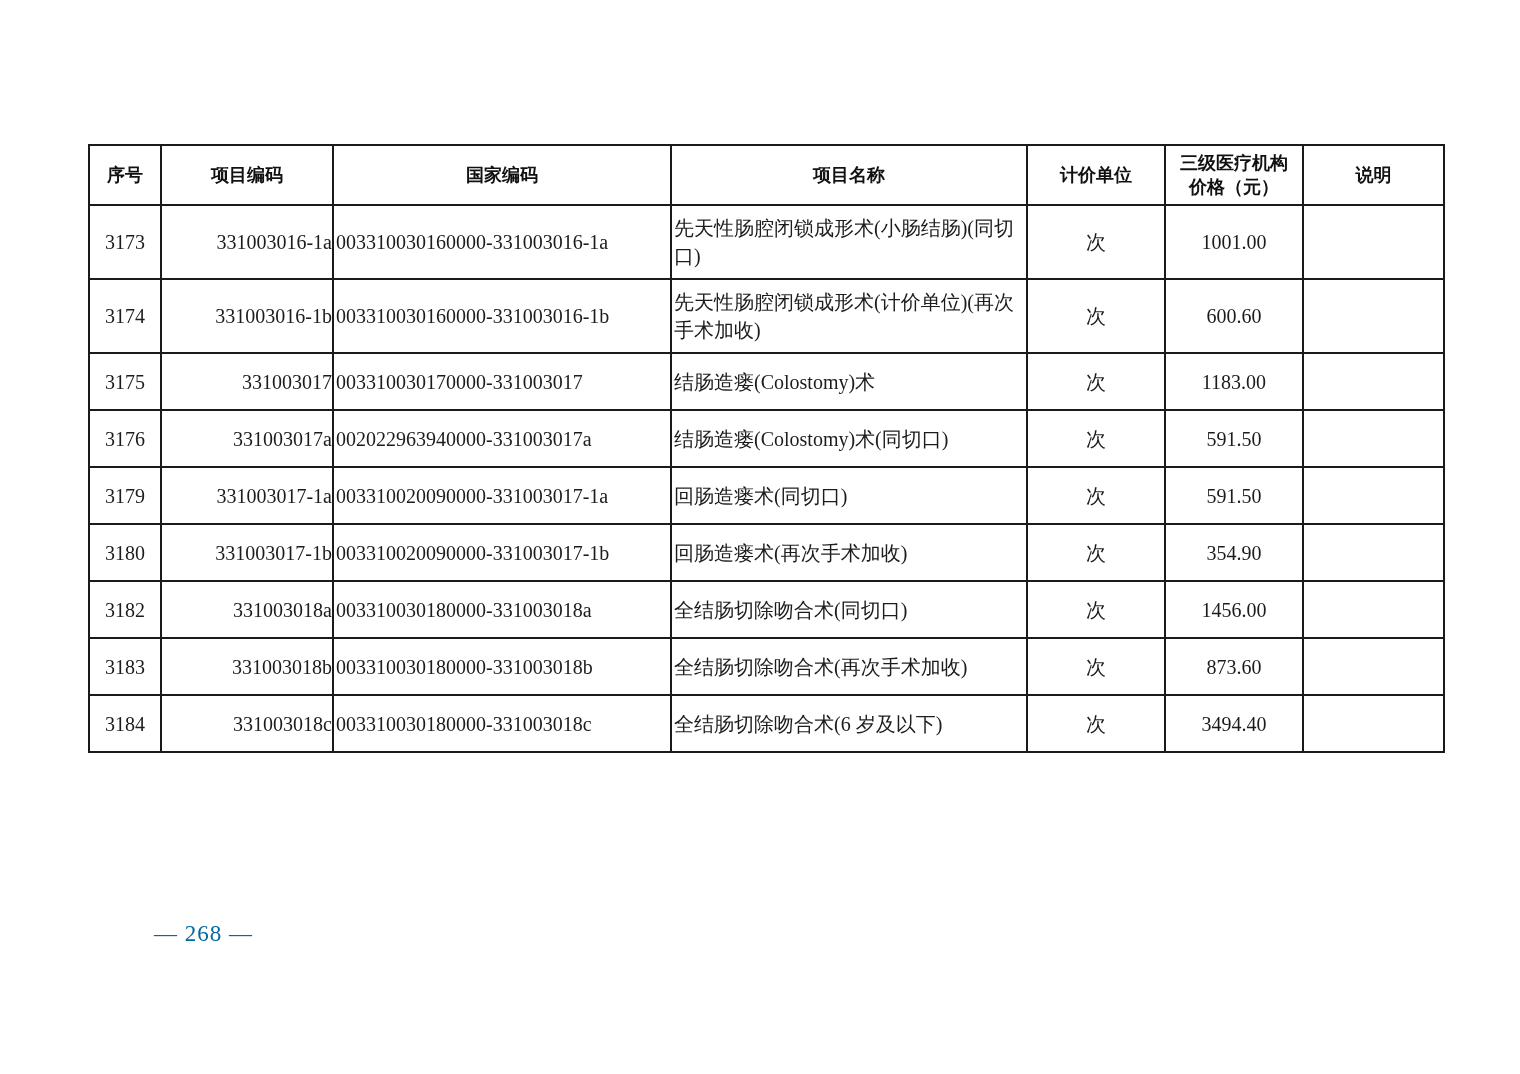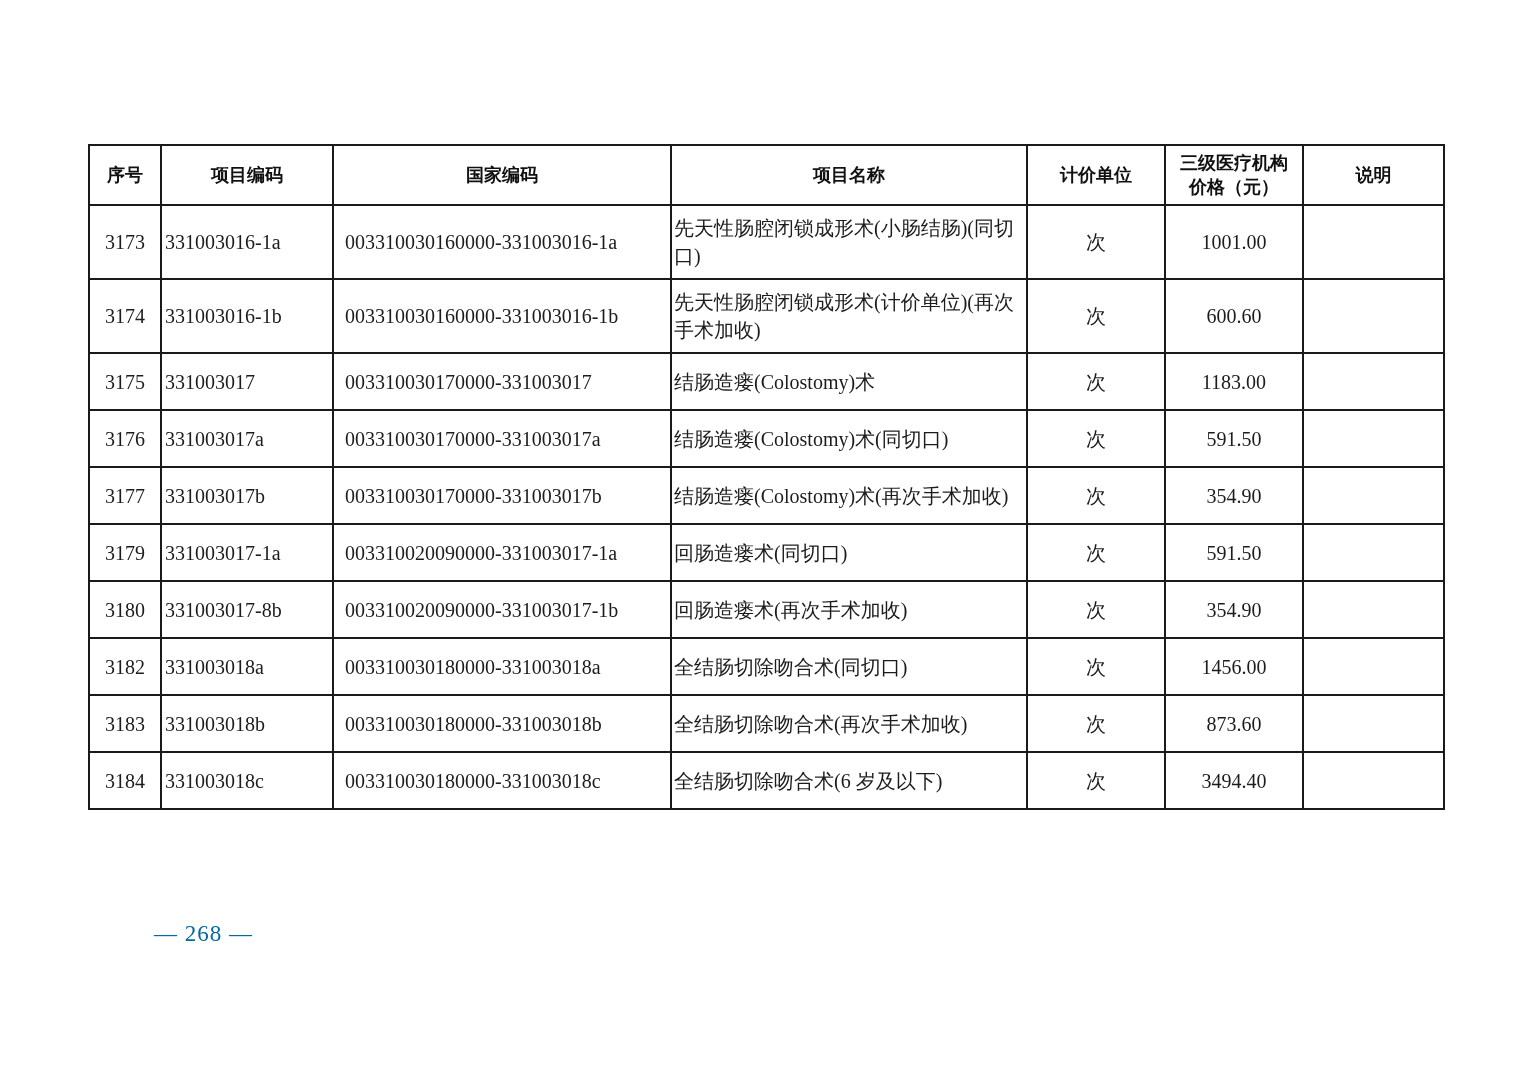--- a/index.html
+++ b/index.html
@@ -43,22 +43,22 @@
   table.price-table th .hline { display: block; }
   
   table.price-table tbody tr { height: 57px; }
   table.price-table tbody tr:nth-child(1) { height: 63px; margin-left: 44px; }
   table.price-table tbody tr:nth-child(2) { height: 60px; }
   table.price-table td {
     font-size: 20px;
     line-height: 28px;
   }
   td.c-seq   { text-align: center; }
-  td.c-code  { text-align: left; padding-left: 3px; }
-  td.c-ncode { text-align: left; padding-left: 11px; }
+  td.c-code  { text-align: right; padding-left: 3px; }
+  td.c-ncode { text-align: left; padding-left: 2px; }
   td.c-name  { text-align: left; padding: 8px 2px; word-break: break-all; }
   td.c-unit  { text-align: center; }
   td.c-price { text-align: center; }
   td.c-note  { text-align: center; }
   .page-number {
     position: absolute;
     left: 154px; top: 921px;
     font-family: "Liberation Serif", serif;
     font-size: 23px;
     color: #0369a1;
@@ -118,47 +118,38 @@
           <td class="c-code">331003017</td>
           <td class="c-ncode">003310030170000-331003017</td>
           <td class="c-name">结肠造瘘(Colostomy)术</td>
           <td class="c-unit">次</td>
           <td class="c-price">1183.00</td>
           <td class="c-note"></td>
         </tr>
         <tr>
           <td class="c-seq">3176</td>
           <td class="c-code">331003017a</td>
-          <td class="c-ncode">003310030170000-331003017a</td>
+          <td class="c-ncode">002022963940000-331003017a</td>
           <td class="c-name">结肠造瘘(Colostomy)术(同切口)</td>
           <td class="c-unit">次</td>
           <td class="c-price">591.50</td>
-          <td class="c-note"></td>
-        </tr>
-        <tr>
-          <td class="c-seq">3177</td>
-          <td class="c-code">331003017b</td>
-          <td class="c-ncode">003310030170000-331003017b</td>
-          <td class="c-name">结肠造瘘(Colostomy)术(再次手术加收)</td>
-          <td class="c-unit">次</td>
-          <td class="c-price">354.90</td>
           <td class="c-note"></td>
         </tr>
         <tr>
           <td class="c-seq">3179</td>
           <td class="c-code">331003017-1a</td>
           <td class="c-ncode">003310020090000-331003017-1a</td>
           <td class="c-name">回肠造瘘术(同切口)</td>
           <td class="c-unit">次</td>
           <td class="c-price">591.50</td>
           <td class="c-note"></td>
         </tr>
         <tr>
           <td class="c-seq">3180</td>
-          <td class="c-code">331003017-8b</td>
+          <td class="c-code">331003017-1b</td>
           <td class="c-ncode">003310020090000-331003017-1b</td>
           <td class="c-name">回肠造瘘术(再次手术加收)</td>
           <td class="c-unit">次</td>
           <td class="c-price">354.90</td>
           <td class="c-note"></td>
         </tr>
         <tr>
           <td class="c-seq">3182</td>
           <td class="c-code">331003018a</td>
           <td class="c-ncode">003310030180000-331003018a</td>

